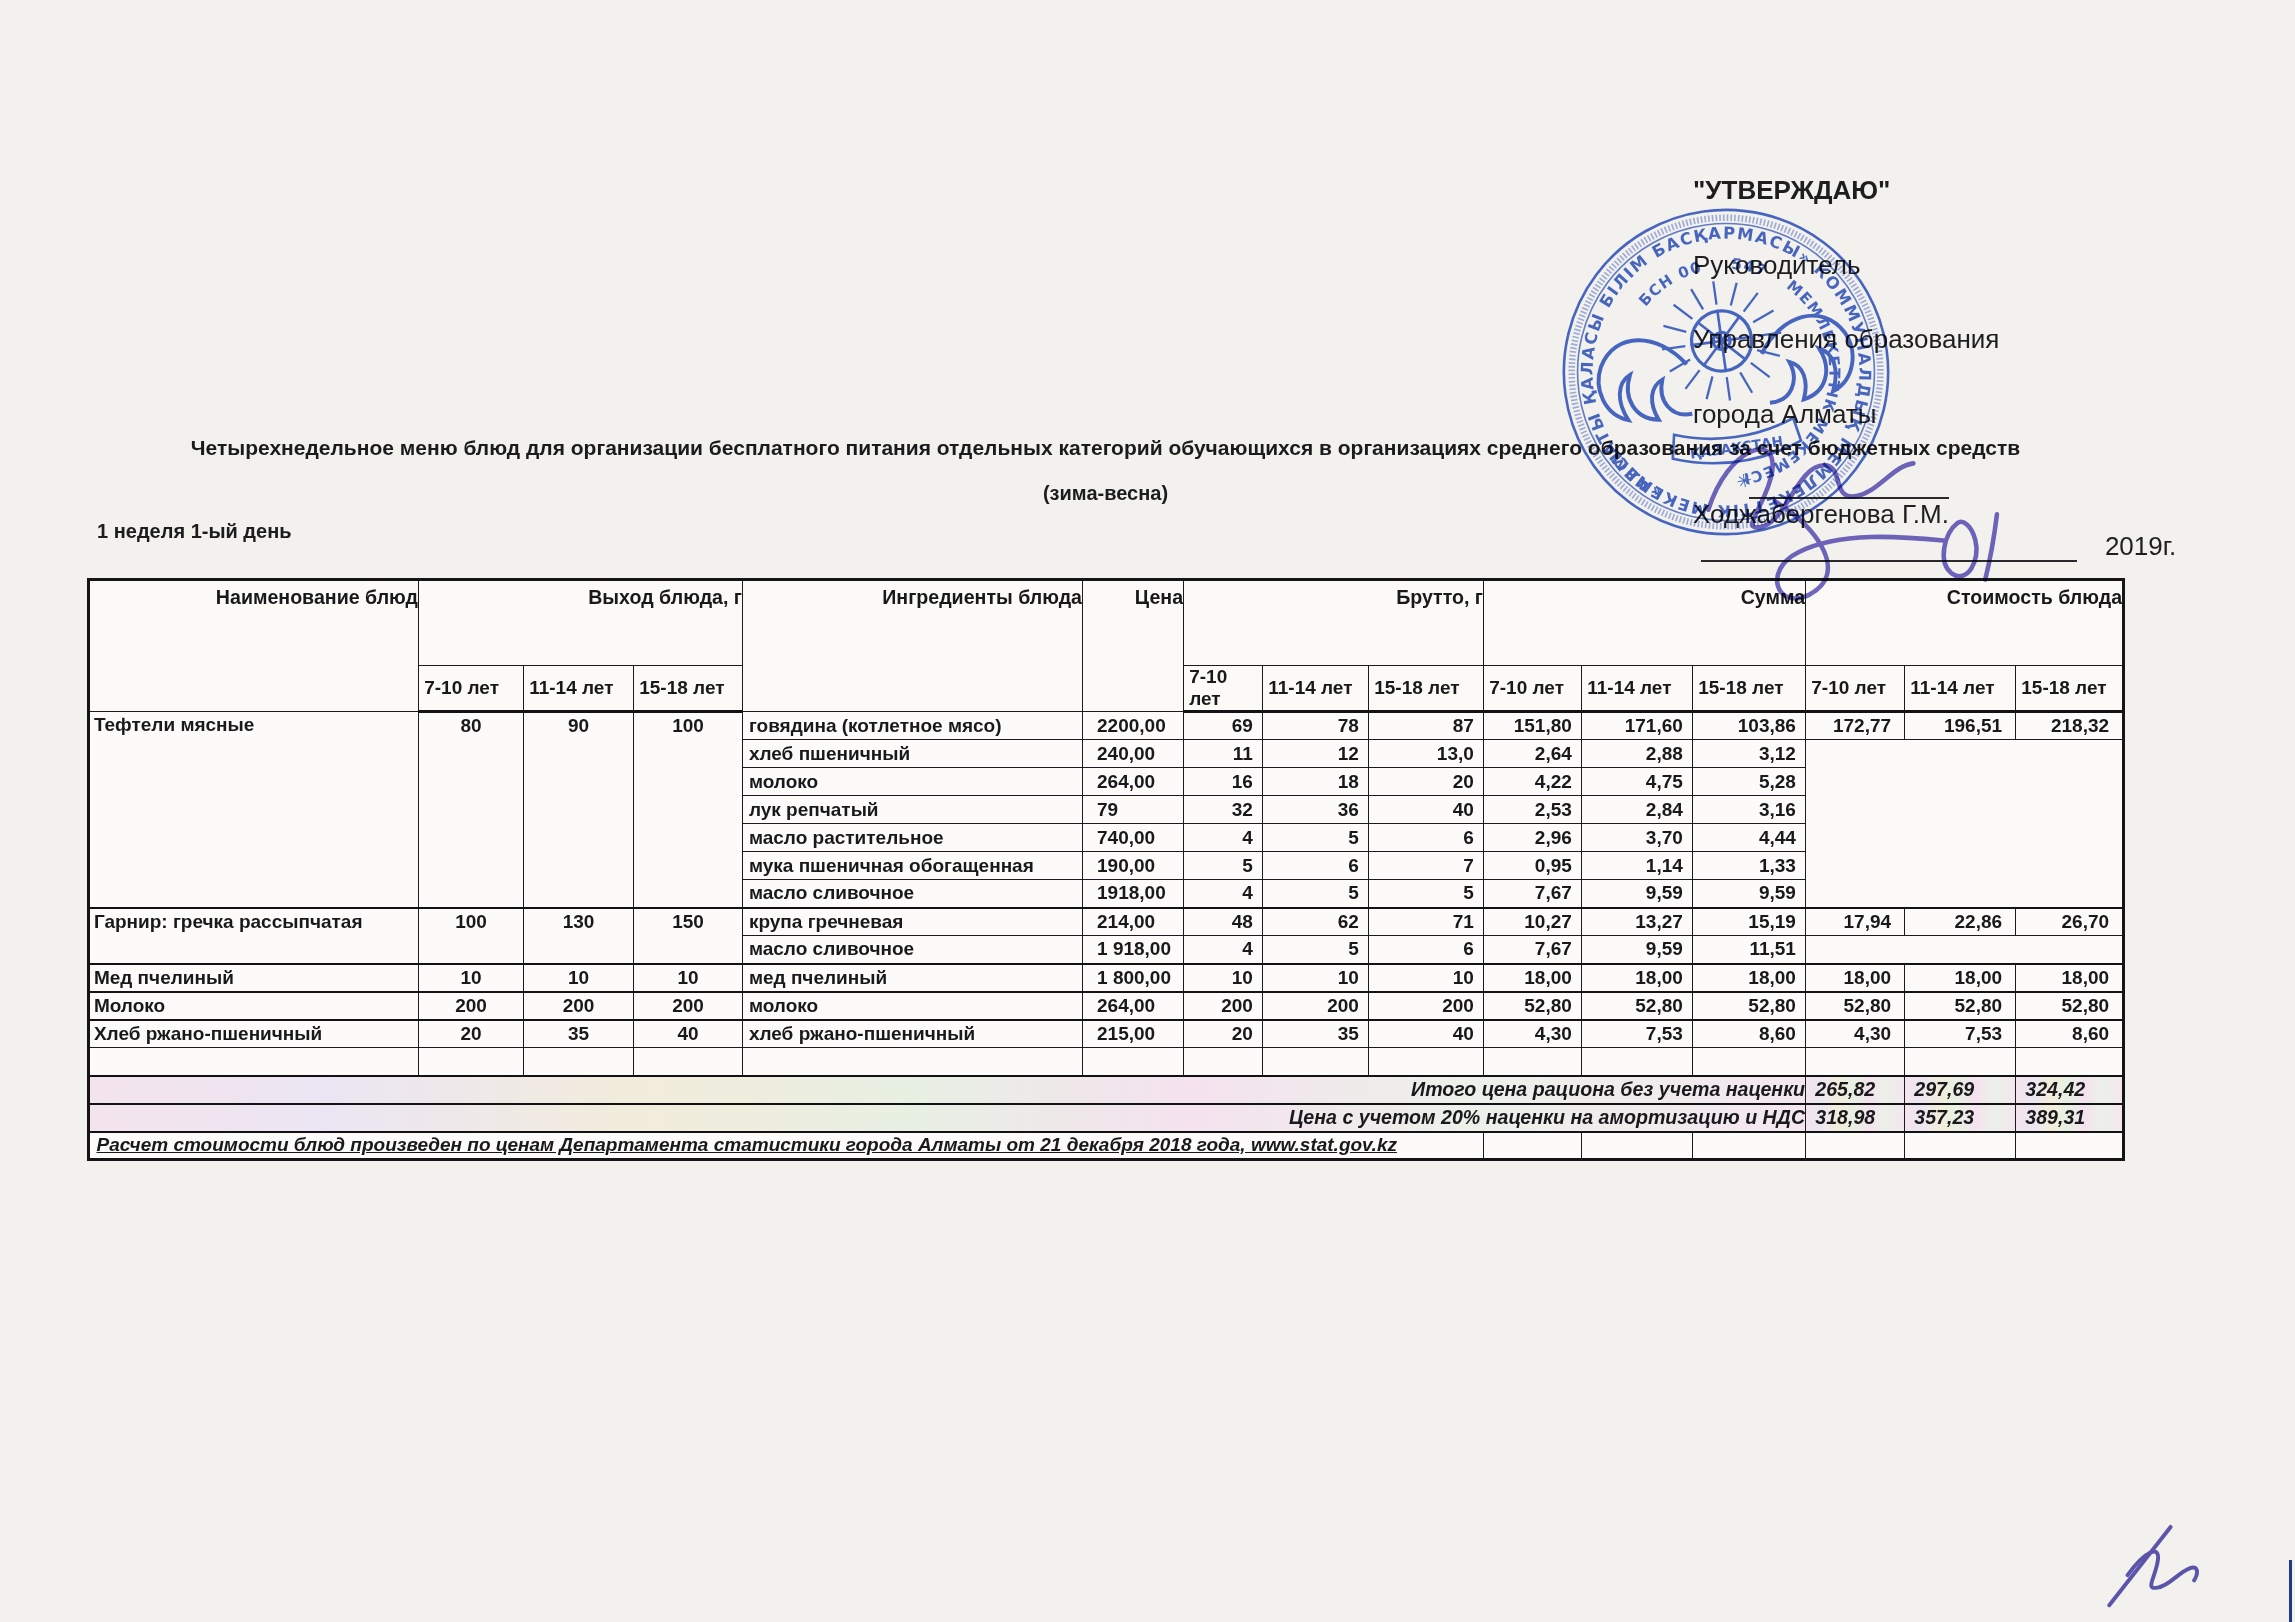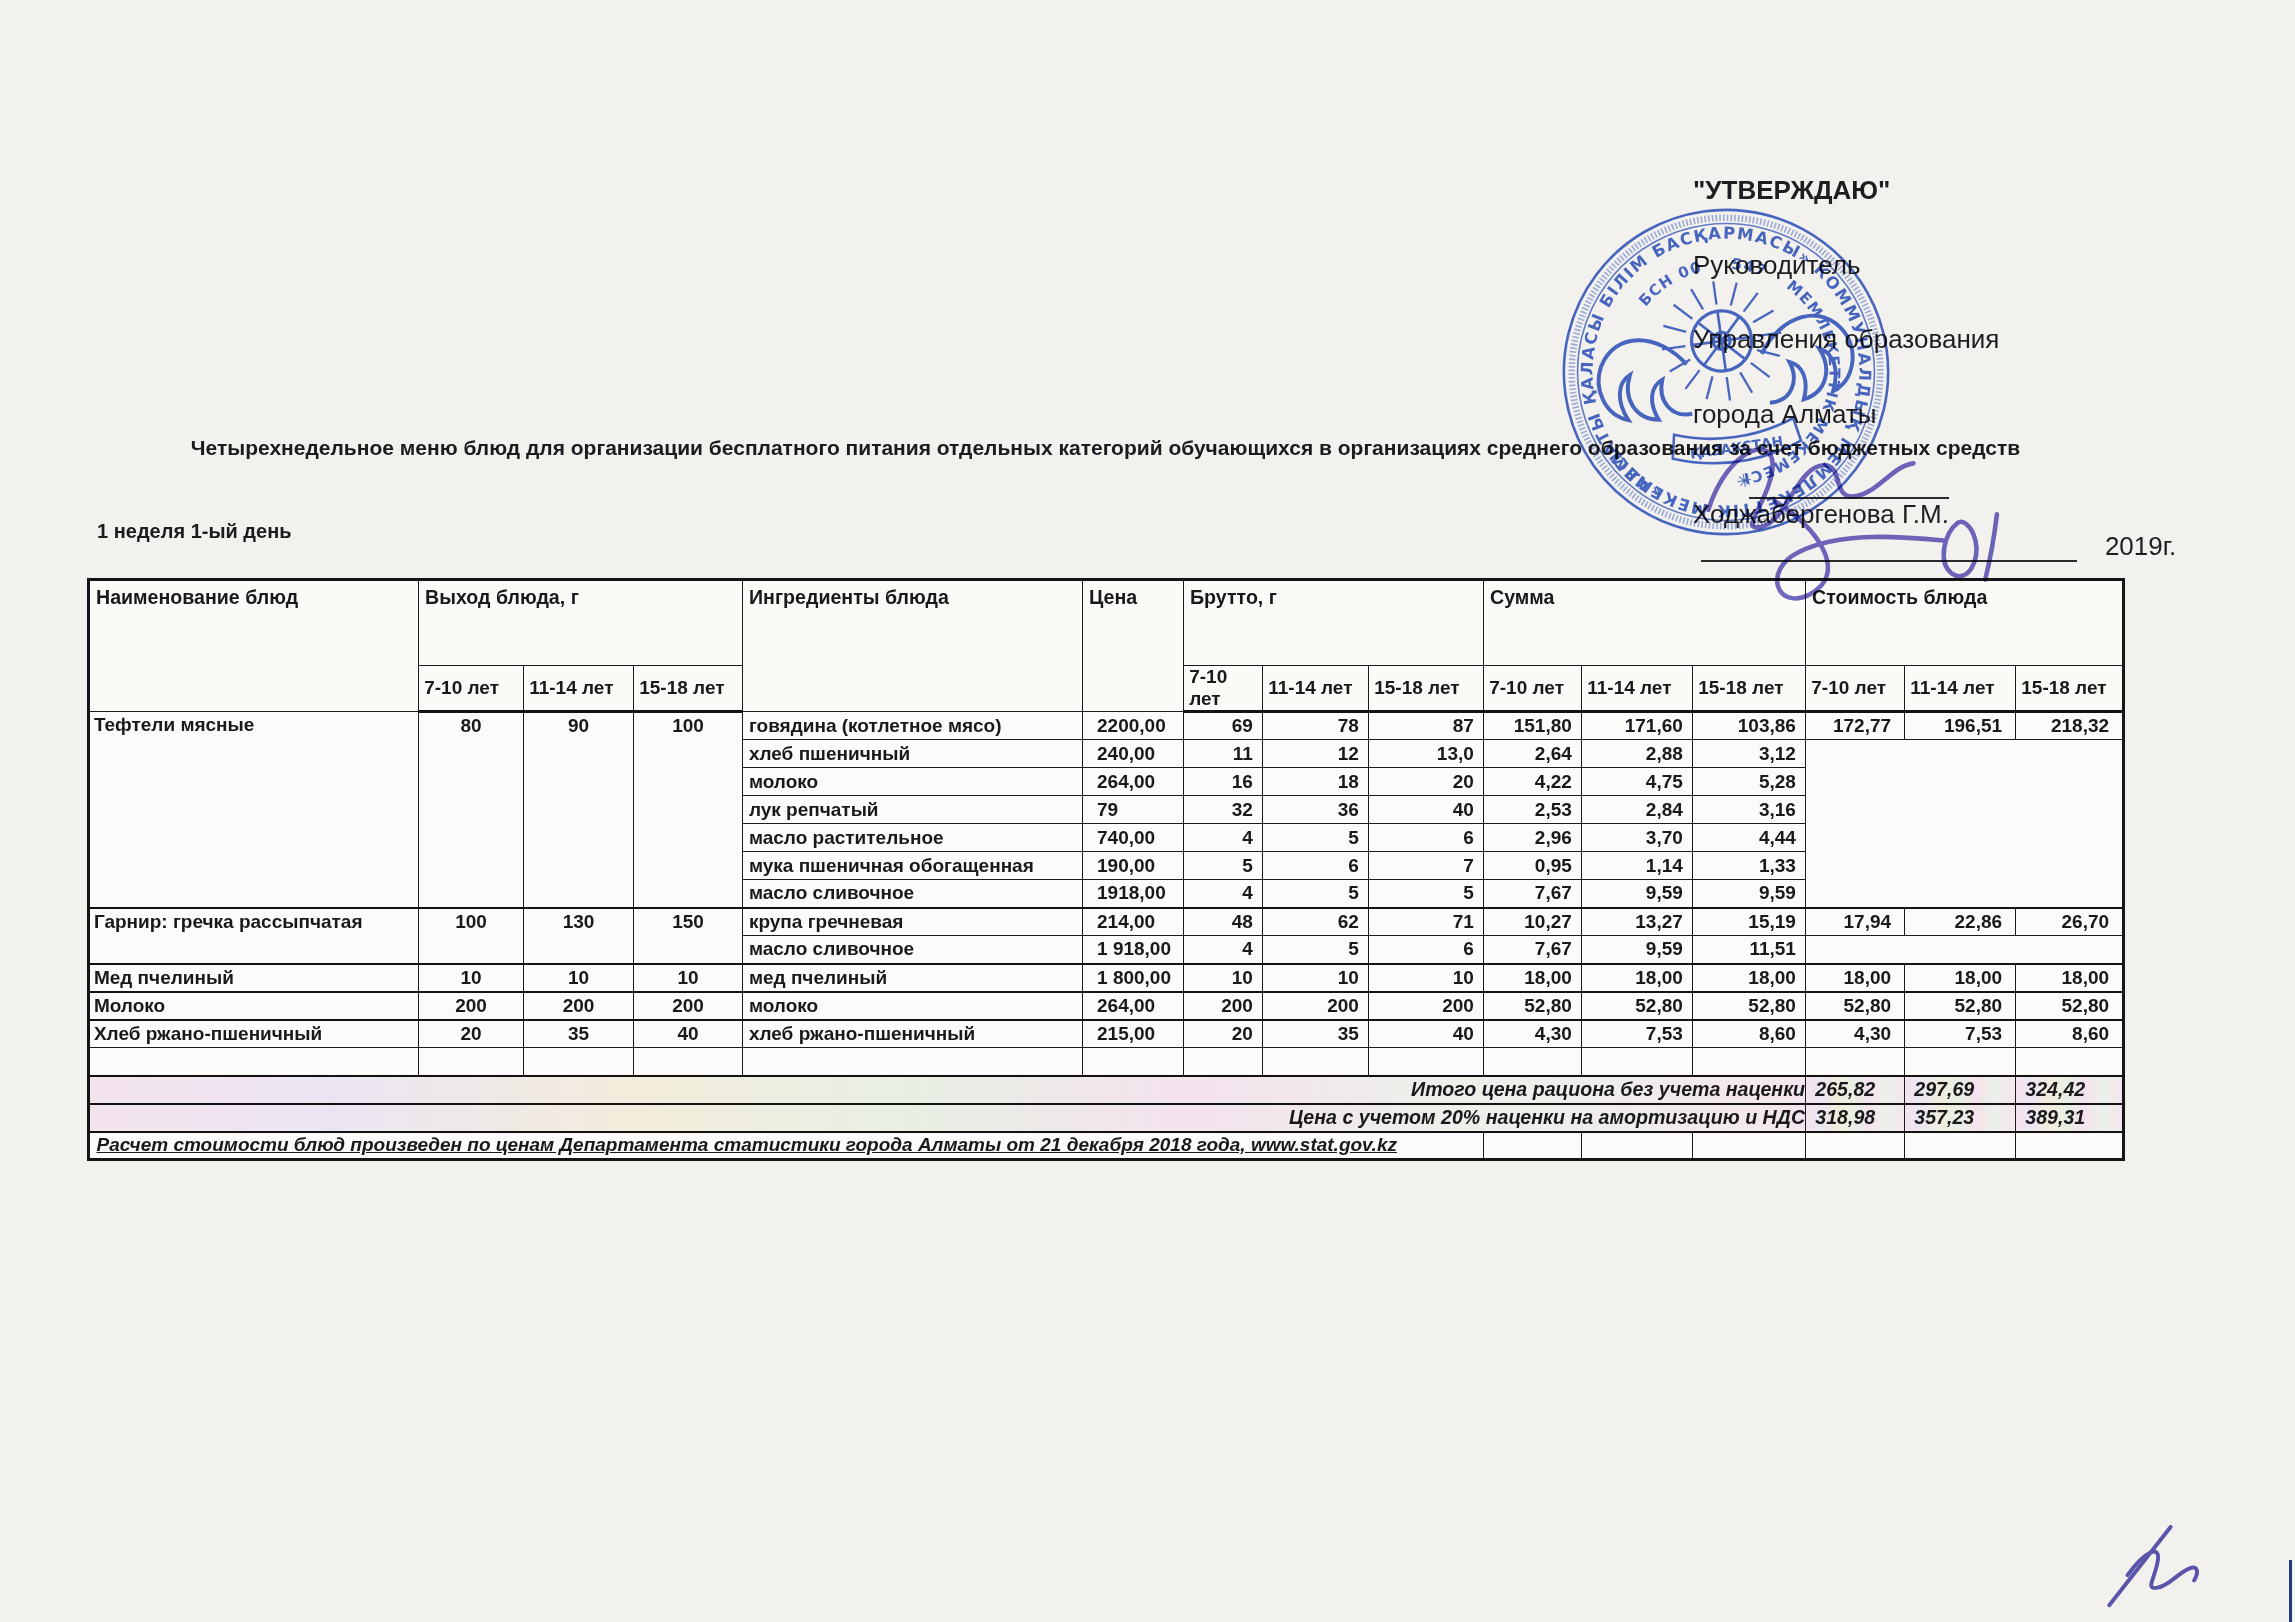--- a/index.html
+++ b/index.html
@@ -34,21 +34,21 @@
   .doc-title2 { position:absolute; left:88px; top:482px; width:2035px; text-align:center; font-size:20px; font-weight:bold; }
   .week { position:absolute; left:97px; top:520px; font-size:20px; font-weight:bold; }
   
   table.menu {
     position:absolute; left:87px; top:578px; width:2036px;
     border-collapse:collapse; table-layout:fixed;
     font-size:19px; font-weight:bold; color:#19191c;
   }
   table.menu { border:3.3px solid #151518; }
   .menu th, .menu td { border:1.6px solid #1b1b1f; background:#fcfbf9; overflow:hidden; }
-  .menu tr.hA th { height:86px; vertical-align:top; padding-top:5.2px; text-align:left; font-size:19.6px; background:#fbfaf7;padding-left:6px; }
+  .menu tr.hA th { height:86px; vertical-align:top; padding-top:5.2px; text-align:right; font-size:19.6px; background:#fbfaf7;padding-left:6px; }
   .menu tr.hB th { height:41px; vertical-align:middle; text-align:left; padding-left:5.2px; border-bottom:3.3px solid #131316; background:#fbfaf7; }
   .menu tbody tr { height:28px; }
   .dname { text-align:left; vertical-align:top; padding:2px 3.9px; }
   .out   { text-align:center; vertical-align:top; padding-top:2px;margin-left:24px; }
   .ing   { text-align:left; padding-left:5.9px; }
   .pr    { text-align:left; padding-left:14px; }
   .num   { text-align:right; padding-right:9.2px; }
   .cost  { text-align:right; padding-right:13px; }
   tr.dstart td { border-top:2.3px solid #131316; }
   tr.emptyrow { height:37px; }
@@ -146,20 +146,21 @@
   <svg class="handink" style="left:1662px; top:402px;" width="380" height="222" viewBox="0 0 580 340">
     <g stroke="#5e55bd" stroke-width="7" opacity=".88">
       <path d="M70,165 C100,70 175,45 168,105 C162,152 118,196 148,192 C190,186 205,98 247,97 C278,96 258,152 297,144 C332,137 352,98 384,94"></path>
       <path d="M172,152 C240,195 285,262 225,295 C175,320 152,258 208,230 C272,198 365,206 430,212"></path>
       <path d="M452,185 C430,202 422,246 442,262 C466,280 487,243 479,212 C473,188 459,180 452,185"></path>
       <path d="M512,172 C508,205 502,240 494,272"></path>
     </g>
   </svg>
 
   <div class="doc-title">Четырехнедельное меню блюд для организации бесплатного питания отдельных категорий обучающихся в организациях среднего образования за счет бюджетных средств</div>
+  <div class="doc-title2">(зима-весна)</div>
   <div class="week">1 неделя 1-ый день</div>
 
   <table class="menu">
     <colgroup>
       <col style="width:330px">
         <col style="width:105px">
         <col style="width:110px">
         <col style="width:109px">
       <col style="width:340px">
         <col style="width:101px">

